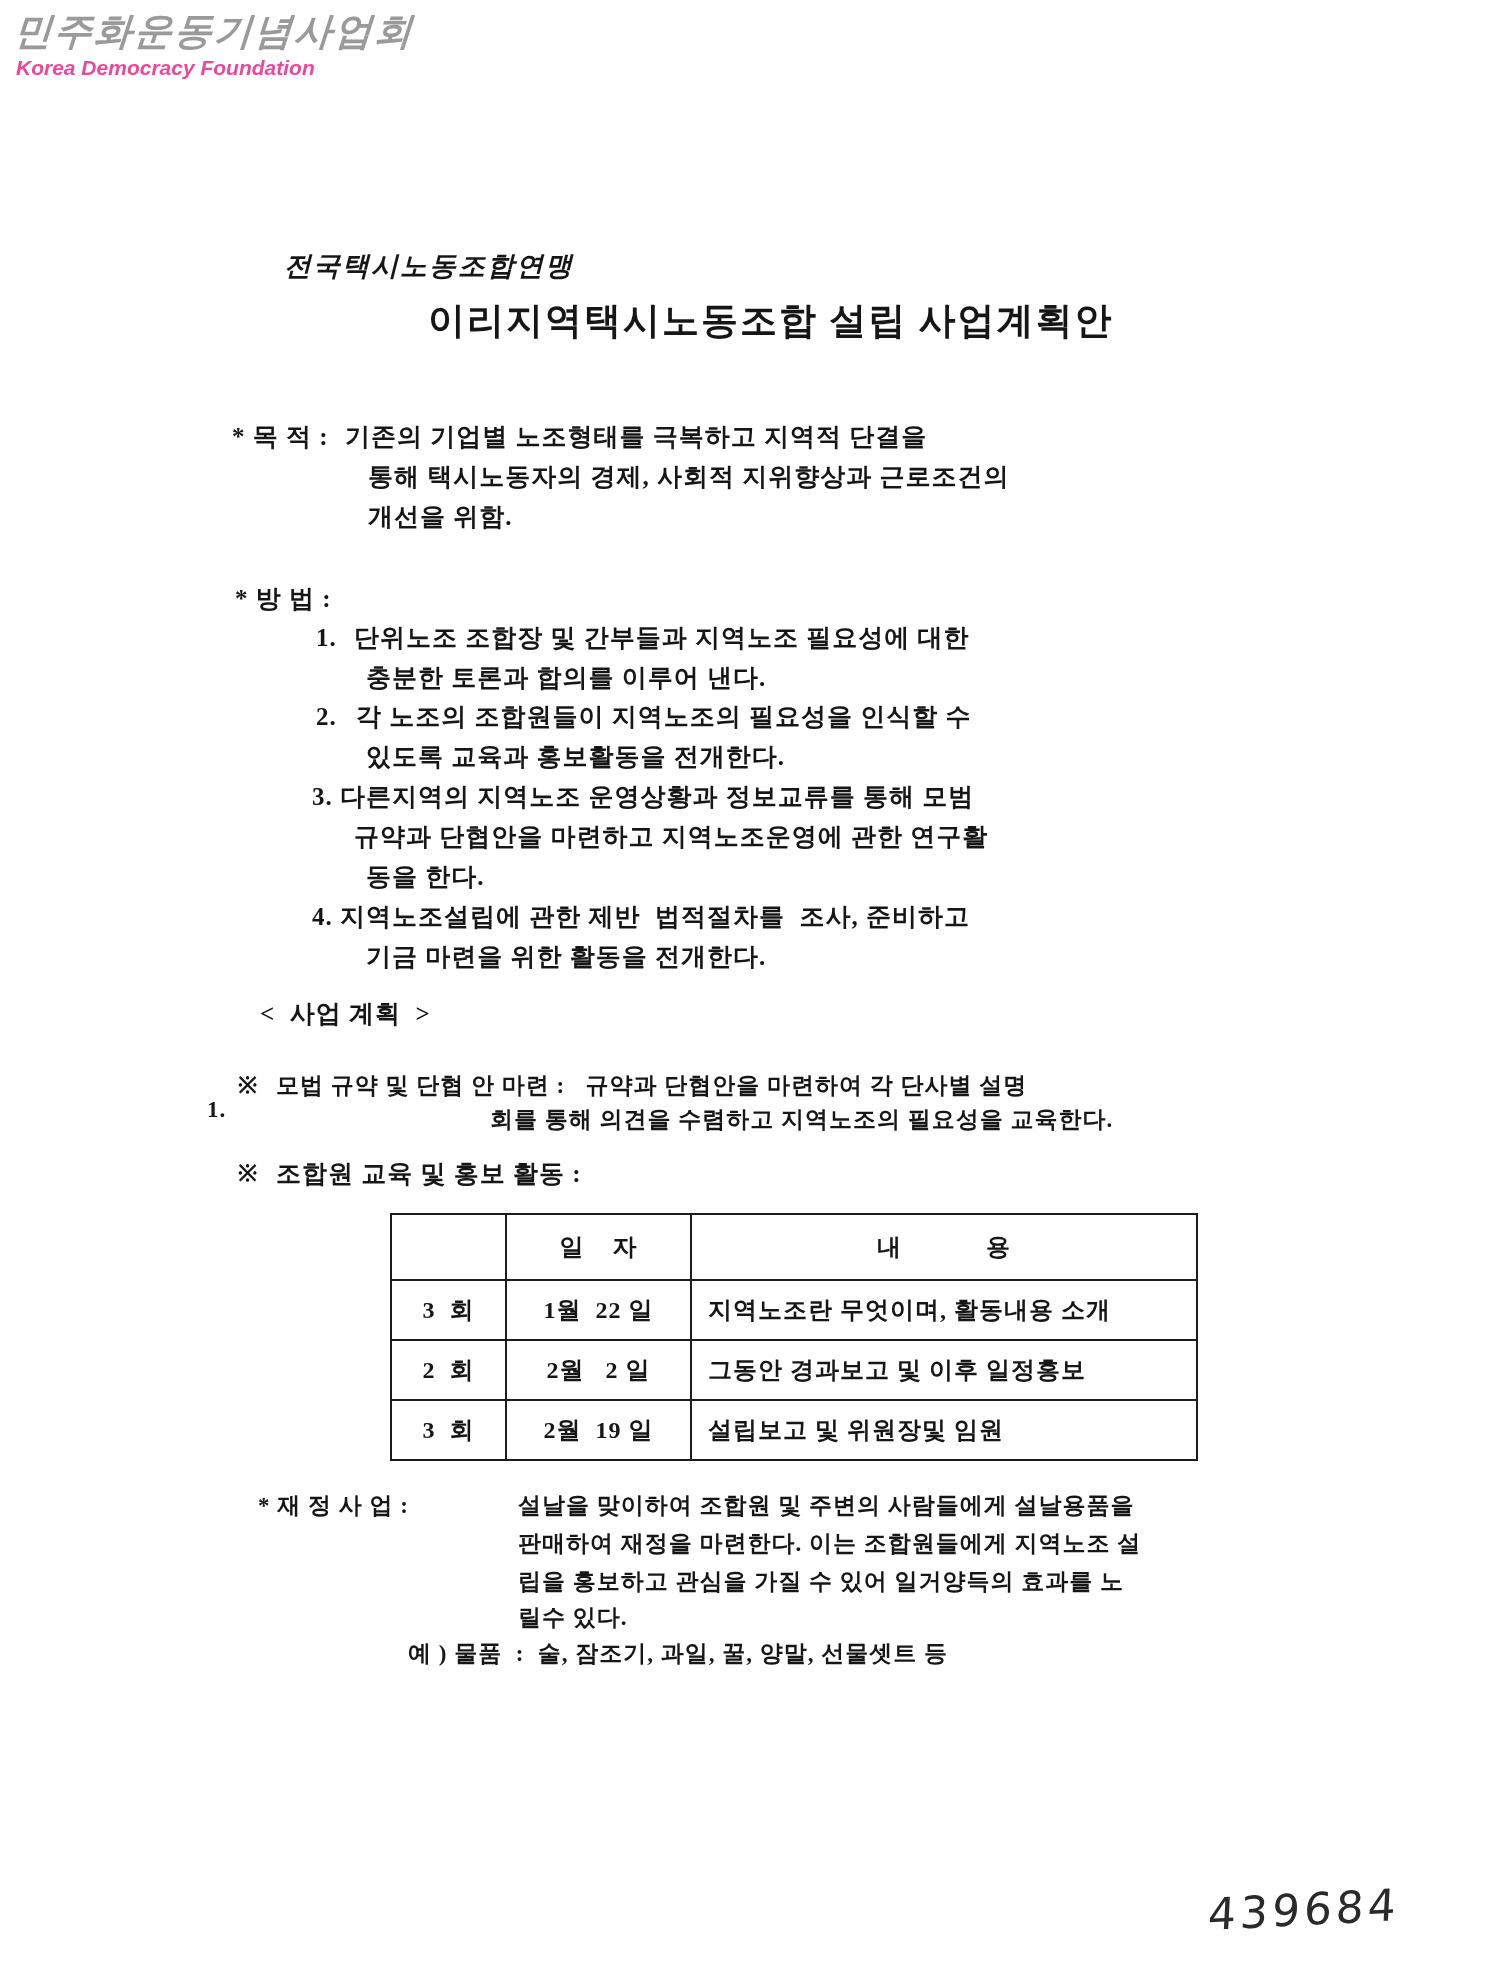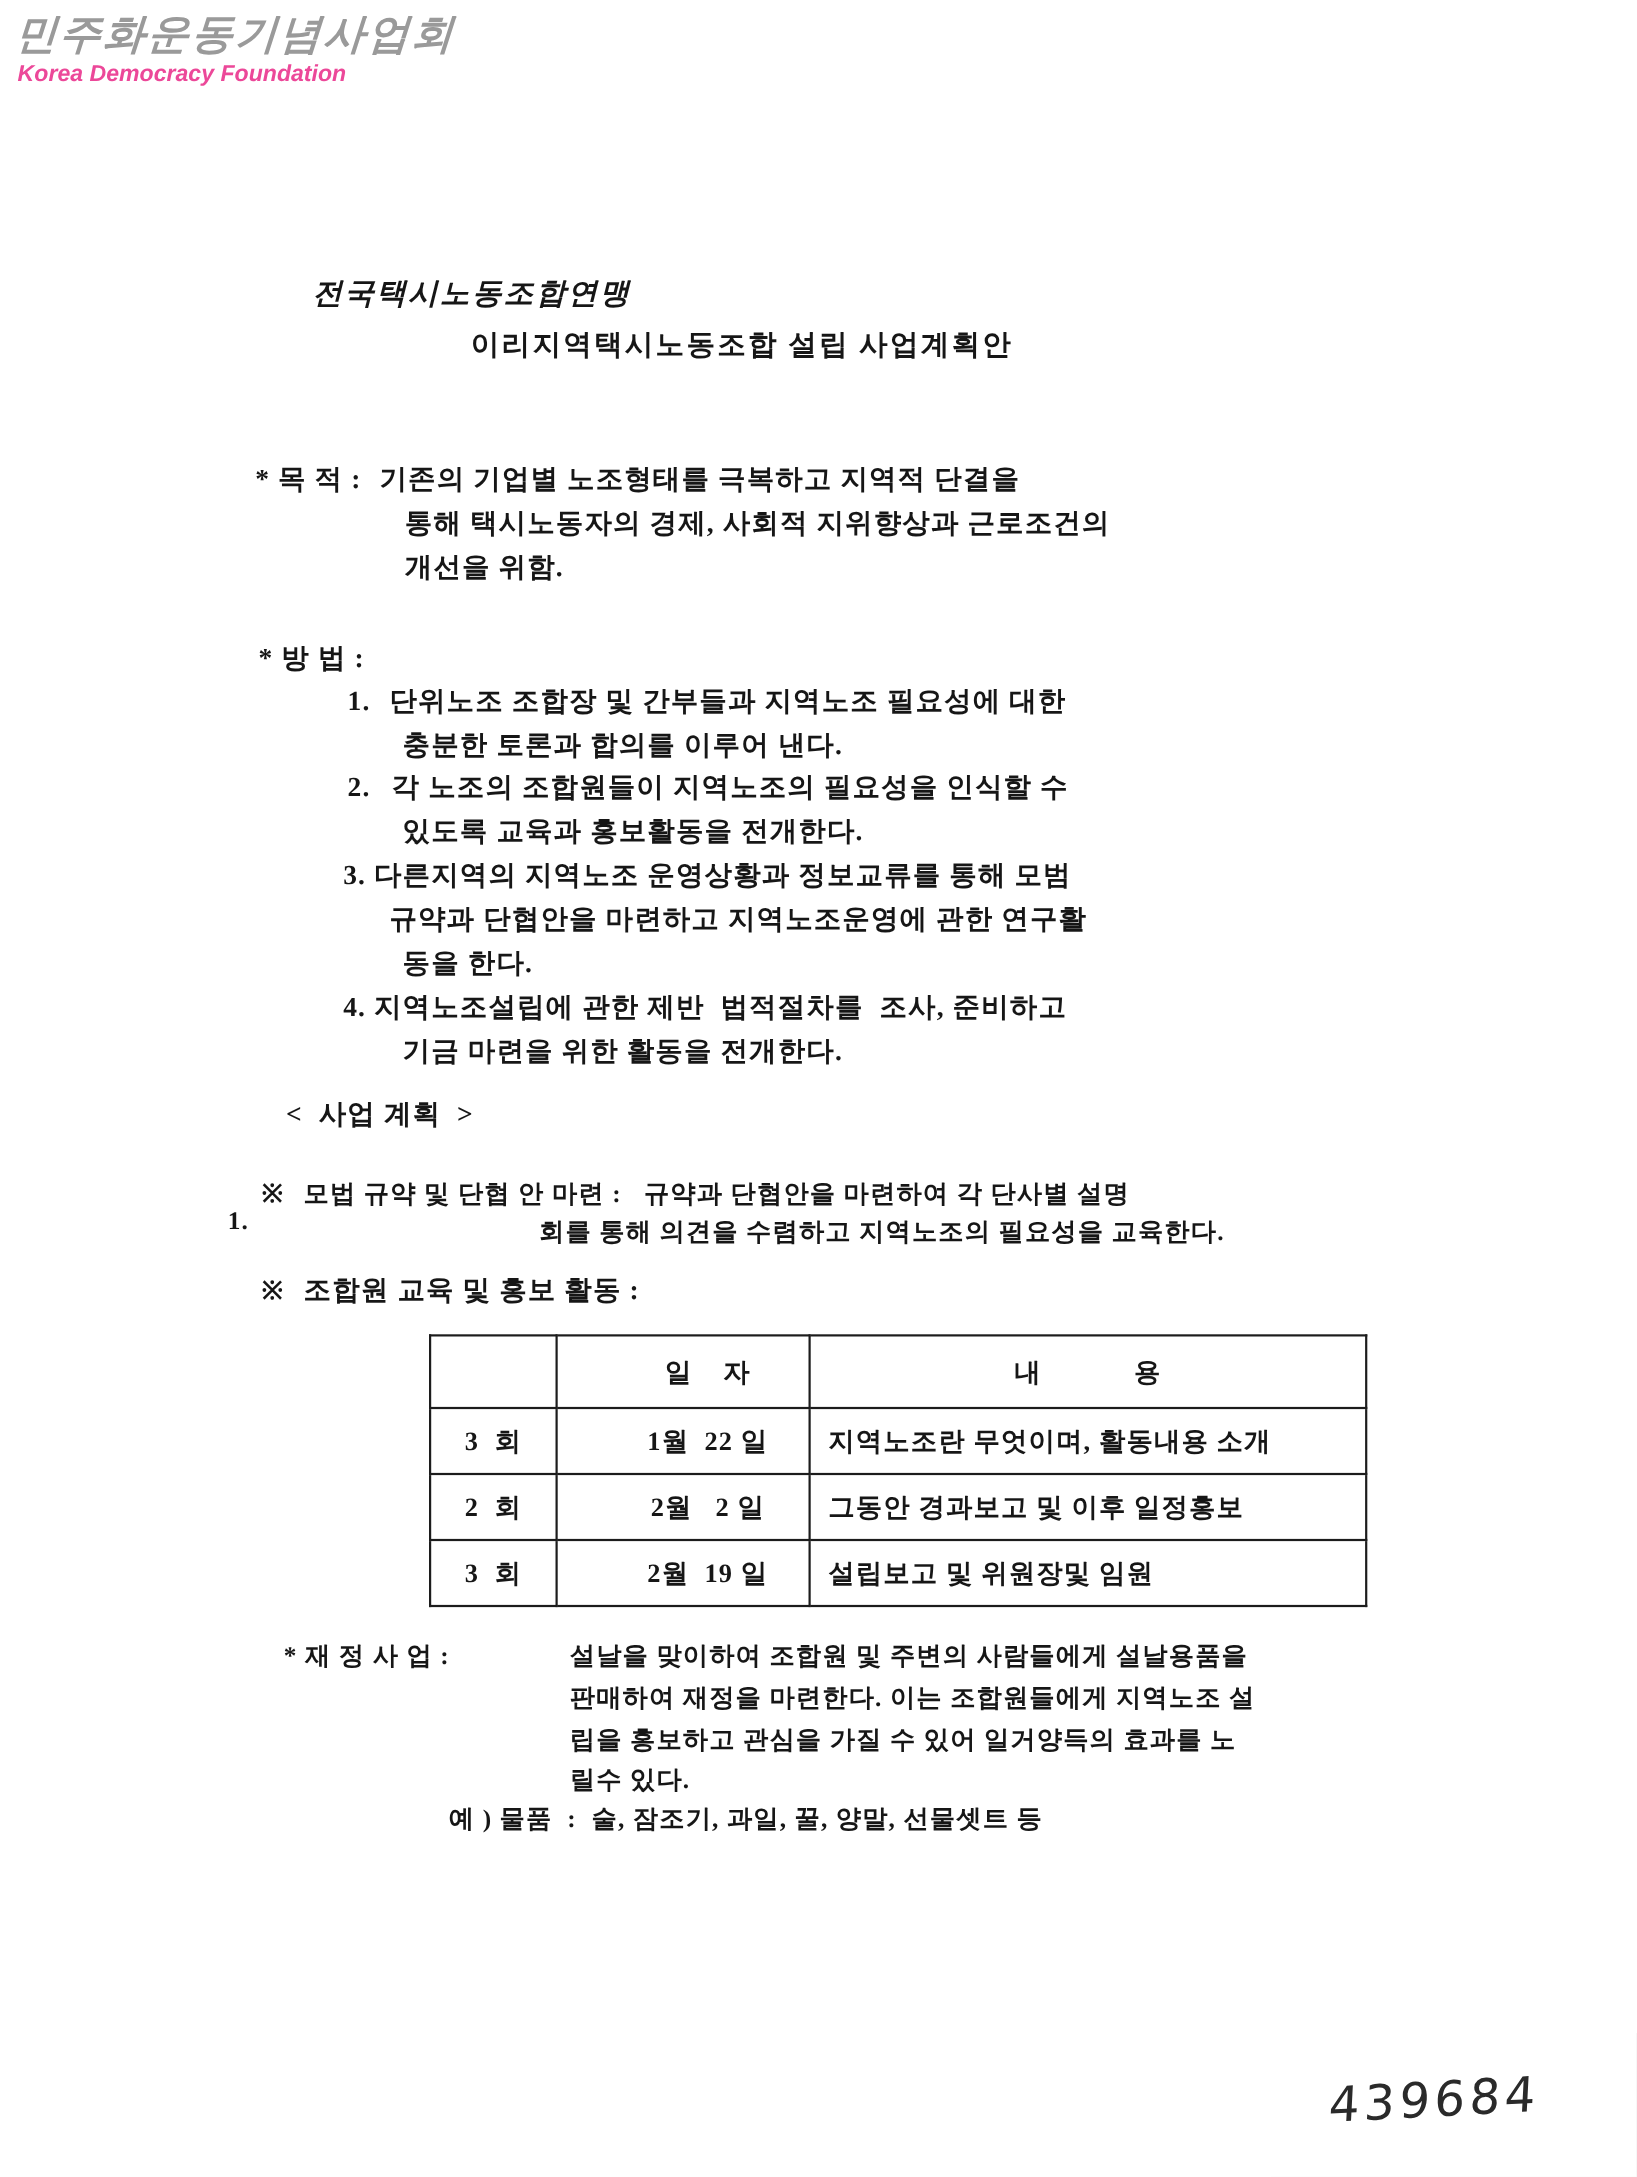--- a/index.html
+++ b/index.html
@@ -31,21 +31,21 @@
   }
 
   
   .org-title {
     left: 284px; top: 248px;
     font-size: 27px; font-weight: 700; font-style: italic;
     letter-spacing: 2px;
   }
   .doc-title {
     left: 428px; top: 296px;
-    font-size: 26px; font-weight: 700;
+    font-size: 37px; font-weight: 700;
     letter-spacing: 2px;
   }
 
   
   .t {
     font-size: 25px; font-weight: 700; letter-spacing: 1px;
     line-height: 1.25;
   }
   .small { font-size: 23px; }
 
@@ -53,21 +53,21 @@
   .sched {
     position: absolute; left: 390px; top: 1213px;
     border-collapse: collapse; table-layout: fixed;
   }
   .sched td {
     border: 2px solid #1c1c1c;
     font-size: 24px; font-weight: 700; letter-spacing: 1px;
     white-space: pre; padding: 0;
   }
   .sched .c0 { width: 113px; text-align: center; }
-  .sched .c1 { width: 183px; text-align: center; padding-left: 45px; }
+  .sched .c1 { width: 183px; text-align: center; }
   .sched .c2 { width: 488px; text-align: left; padding-left: 16px; border-radius: 23px; }
   .sched .hrow td { height: 64px; text-align: center; }
   .sched .drow td { height: 58px; }
 
   
   .handwritten {
     left: 1208px; top: 1884px;
     font-size: 44px; font-weight: 400;
     color: #2a2a2a;
     letter-spacing: 4px;

